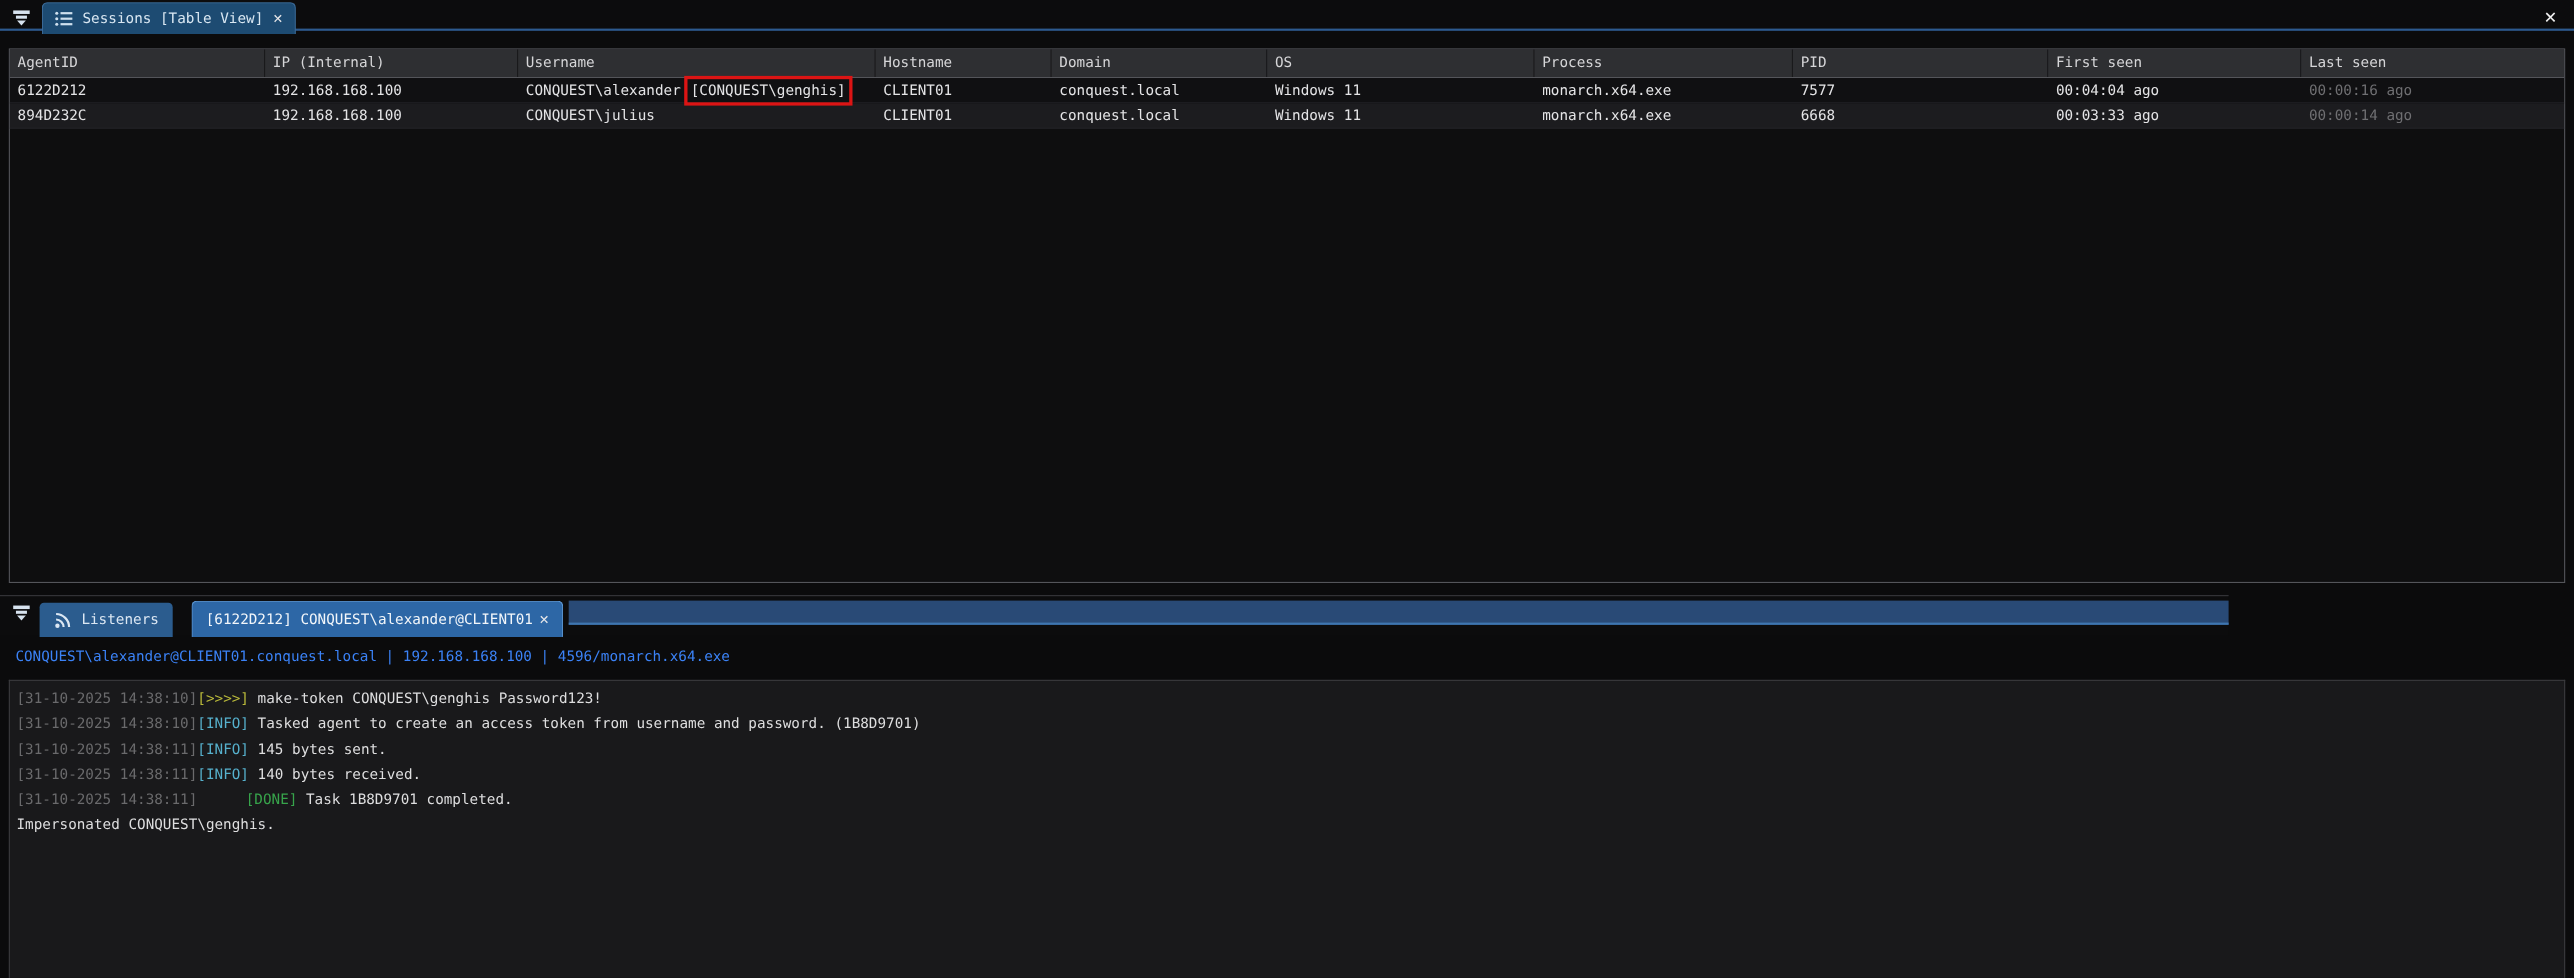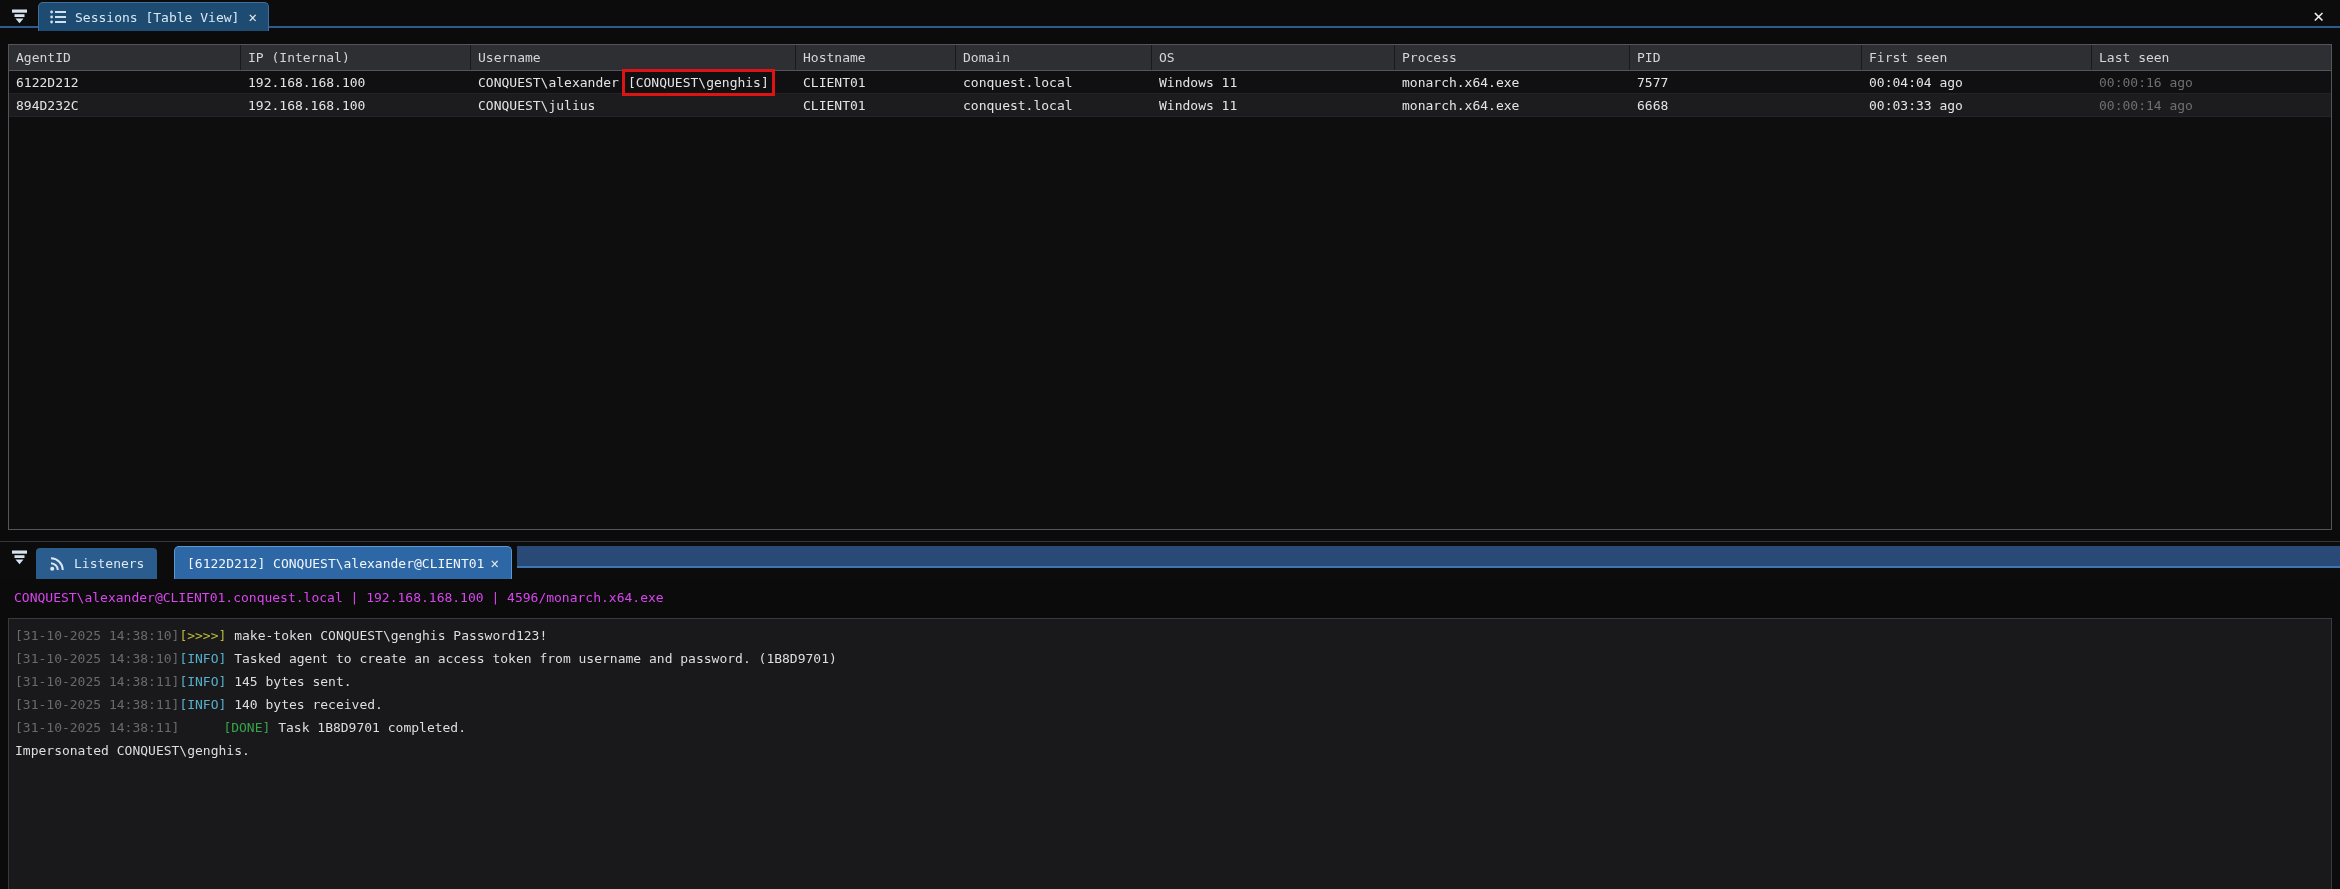--- a/index.html
+++ b/index.html
@@ -60,21 +60,21 @@
   }
   .td[data-field="last_seen"] { color:#6f6f72; }
   .td[data-field="username"] { position:relative; z-index:3; }
   .imp-span { margin-left:9px; }
   .red-annotated {
     outline:3px solid #dc1414; outline-offset:3px;
   }
 
   
   .bottombar {
-    position:absolute; left:0; top:541px; width:2340px; height:37px;
+    position:absolute; left:0; top:541px; width:2026px; height:37px;
     background:#0c0c0d; border-top:1px solid #37373b;
   }
   .filter-btn.bottom { top:6px; }
   .tab-listeners {
     position:absolute; left:36px; top:6px; height:31px;
     display:flex; align-items:center; gap:9px; padding:0 13px;
     background:#2b5c8e; border-radius:4px 4px 0 0;
     color:#dbe7f3; font-size:13px; white-space:nowrap; cursor:pointer;
   }
   .tab-session-active {
@@ -84,21 +84,21 @@
     border-radius:5px 5px 0 0; color:#f2f6fa; font-size:13px;
     white-space:nowrap; cursor:pointer; z-index:2;
   }
   .tabbar-filler {
     position:absolute; left:517px; top:4px; right:0; height:22px;
     background:#294a76; border-bottom:2px solid #3f76b0;
   }
 
   
   .console-meta {
-    position:absolute; left:14px; top:590px; font-size:13px; color:#d946ef;
+    position:absolute; left:14px; top:590px; font-size:13px; color:#3b82f6;
     white-space:nowrap;
   }
   .console-box {
     position:absolute; left:8px; top:618px; width:2324px; height:271px;
     background:#19191b; border:1px solid #3a3a3e; border-bottom:none;
     padding:5px 8px 0 6px; overflow:hidden;
   }
   .log-line { height:23px; line-height:23px; font-size:13px; white-space:pre; }
   .ts       { color:#6a6a6c; }
   .tag-cmd  { color:#b9b93a; }

